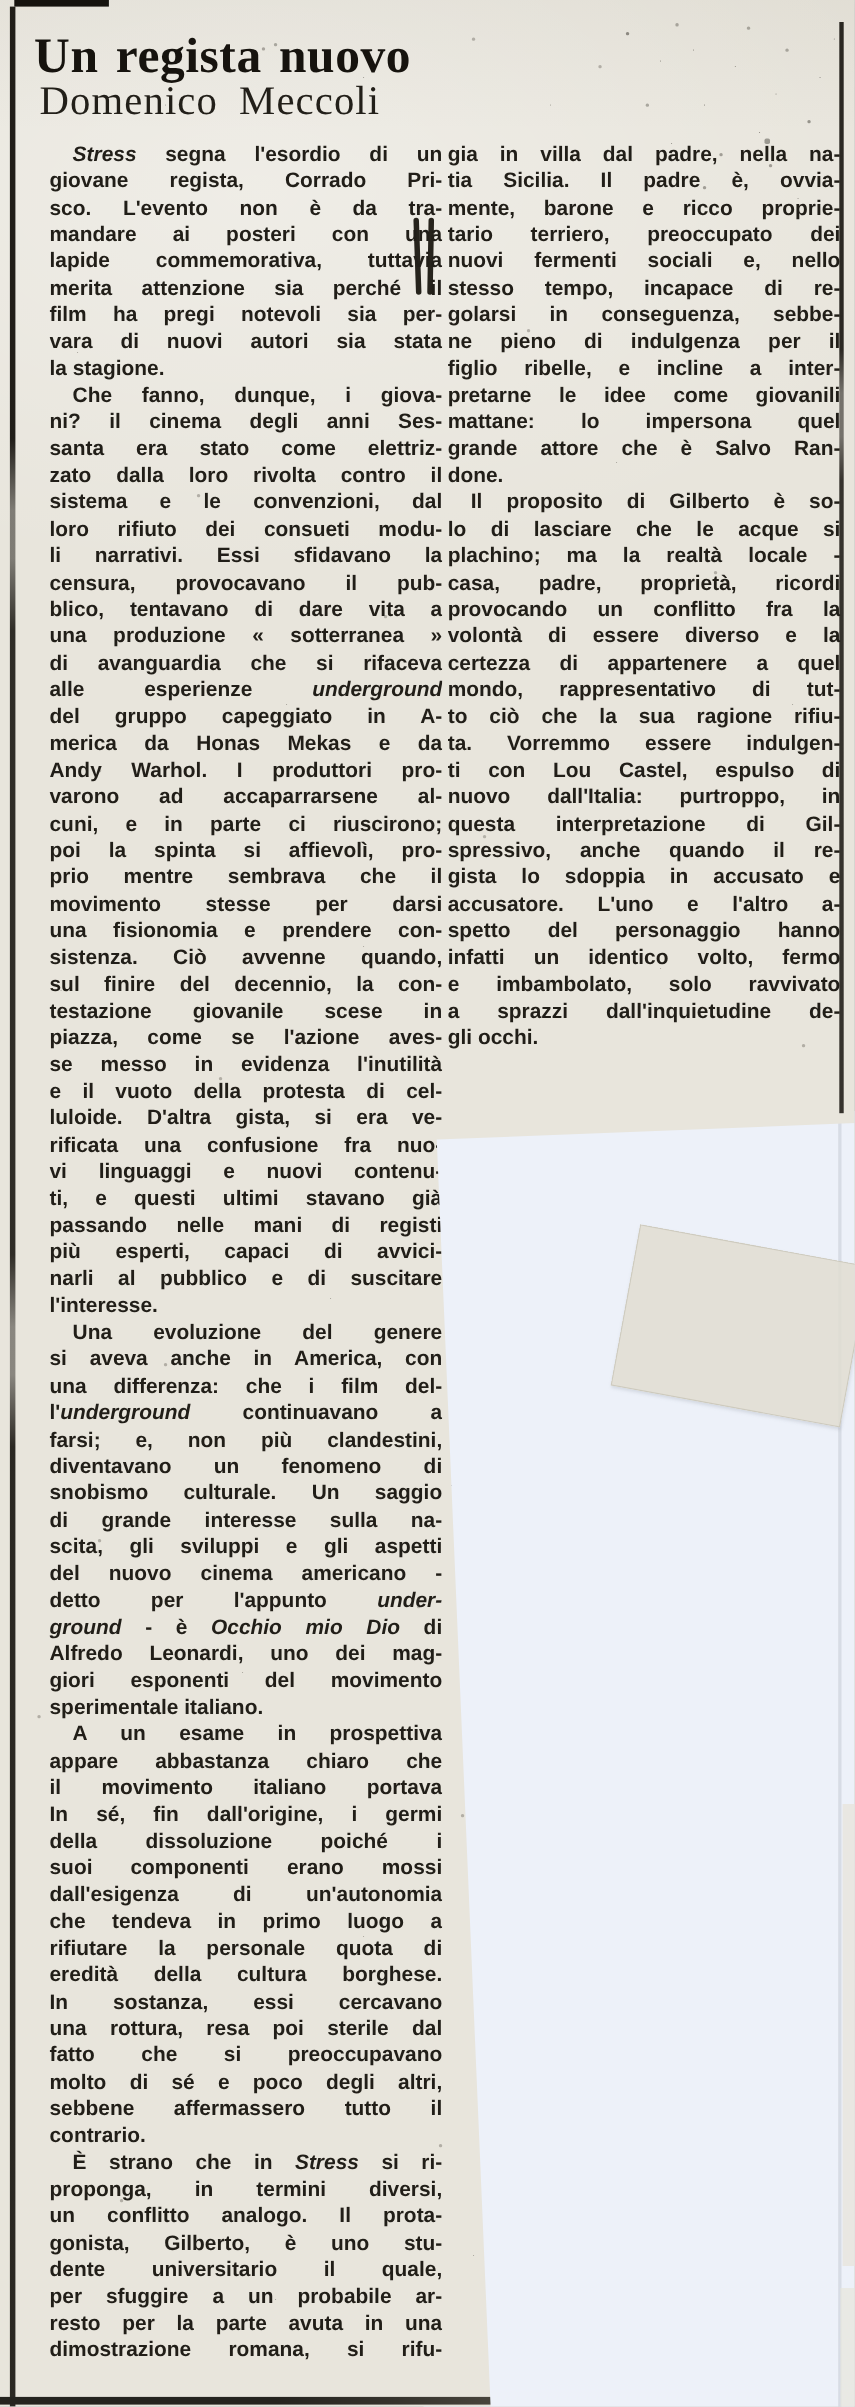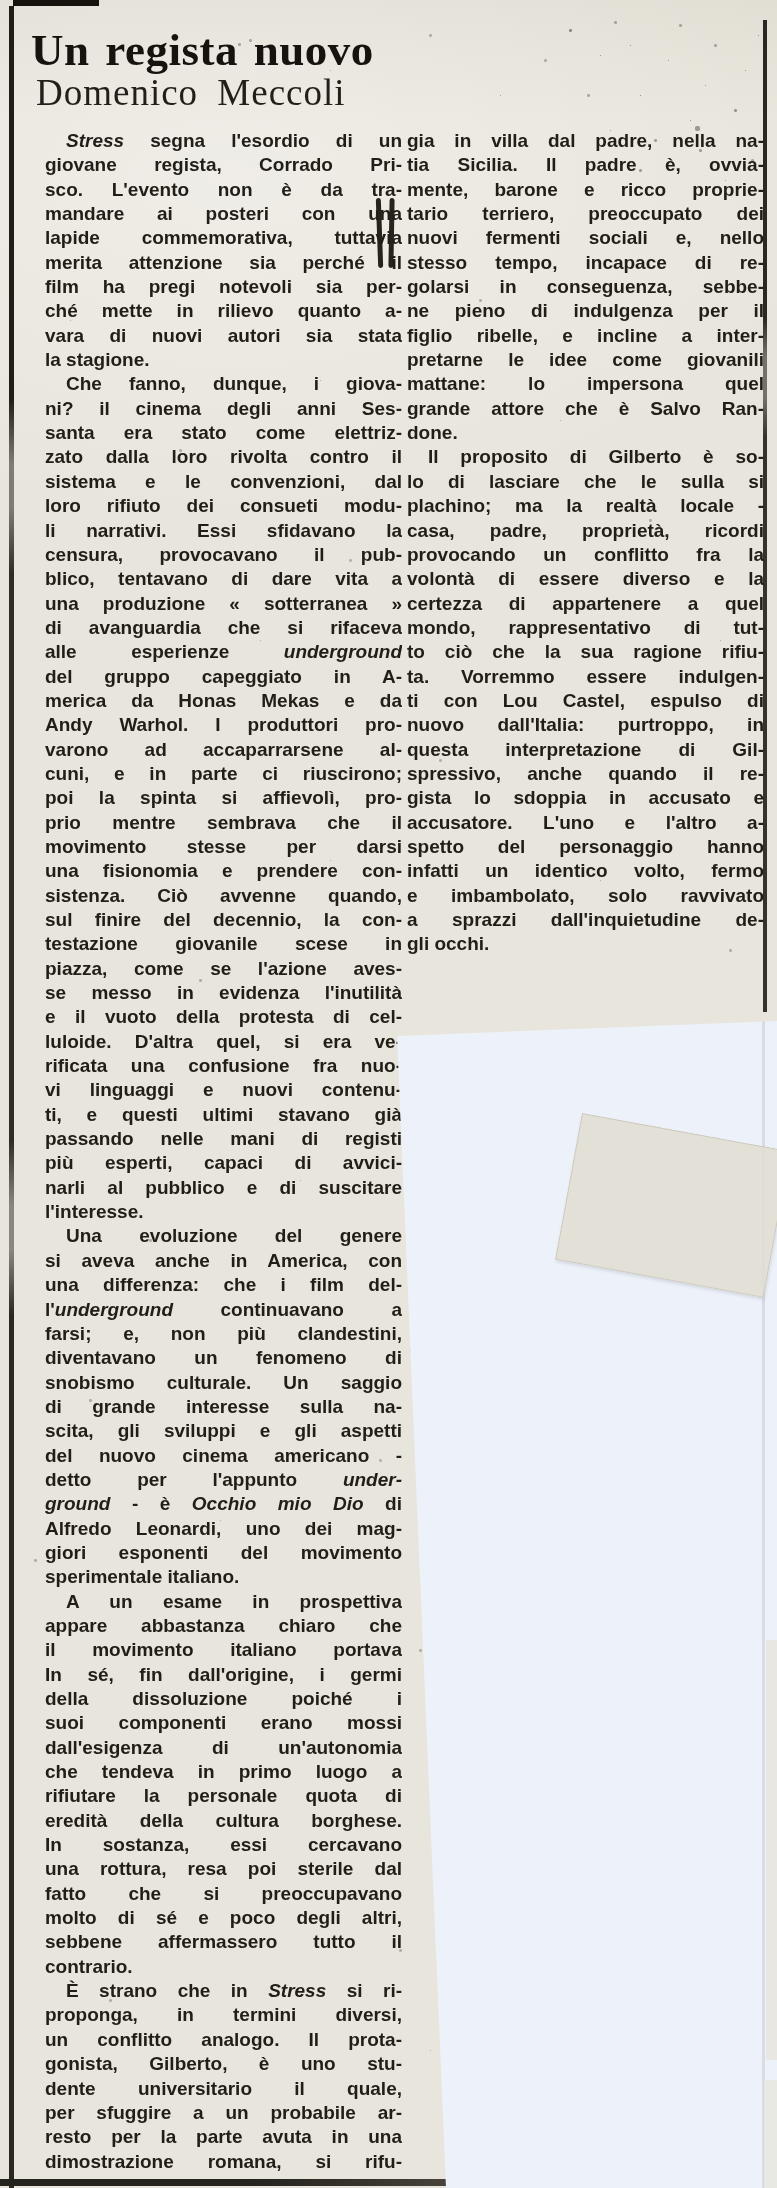--- a/index.html
+++ b/index.html
@@ -155,21 +155,20 @@
     <h2 class="author">Domenico Meccoli</h2>
 
     <div class="col" id="col-left">
         <div class="line indent"><i>Stress</i><span> segna l'esordio di un</span></div>
         <div class="line"><span>giovane regista, Corrado Pri-</span></div>
         <div class="line"><span>sco. L'evento non è da tra-</span></div>
         <div class="line"><span>mandare ai posteri con una</span></div>
         <div class="line"><span>lapide commemorativa, tuttavia</span></div>
         <div class="line"><span>merita attenzione sia perché il</span></div>
         <div class="line"><span>film ha pregi notevoli sia per-</span></div>
-        <div class="line"><span>ché mette in rilievo quanto a-</span></div>
         <div class="line"><span>vara di nuovi autori sia stata</span></div>
         <div class="line end"><span>la stagione.</span></div>
         <div class="line indent"><span>Che fanno, dunque, i giova-</span></div>
         <div class="line"><span>ni? il cinema degli anni Ses-</span></div>
         <div class="line"><span>santa era stato come elettriz-</span></div>
         <div class="line"><span>zato dalla loro rivolta contro il</span></div>
         <div class="line"><span>sistema e le convenzioni, dal</span></div>
         <div class="line"><span>loro rifiuto dei consueti modu-</span></div>
         <div class="line"><span>li narrativi. Essi sfidavano la</span></div>
         <div class="line"><span>censura, provocavano il pub-</span></div>
@@ -185,21 +184,21 @@
         <div class="line"><span>poi la spinta si affievolì, pro-</span></div>
         <div class="line"><span>prio mentre sembrava che il</span></div>
         <div class="line"><span>movimento stesse per darsi</span></div>
         <div class="line"><span>una fisionomia e prendere con-</span></div>
         <div class="line"><span>sistenza. Ciò avvenne quando,</span></div>
         <div class="line"><span>sul finire del decennio, la con-</span></div>
         <div class="line"><span>testazione giovanile scese in</span></div>
         <div class="line"><span>piazza, come se l'azione aves-</span></div>
         <div class="line"><span>se messo in evidenza l'inutilità</span></div>
         <div class="line"><span>e il vuoto della protesta di cel-</span></div>
-        <div class="line"><span>luloide. D'altra quel, si era ve-</span></div>
+        <div class="line"><span>luloide. D'altra gista, si era ve-</span></div>
         <div class="line"><span>rificata una confusione fra nuo-</span></div>
         <div class="line"><span>vi linguaggi e nuovi contenu-</span></div>
         <div class="line"><span>ti, e questi ultimi stavano già</span></div>
         <div class="line"><span>passando nelle mani di registi</span></div>
         <div class="line"><span>più esperti, capaci di avvici-</span></div>
         <div class="line"><span>narli al pubblico e di suscitare</span></div>
         <div class="line end"><span>l'interesse.</span></div>
         <div class="line indent"><span>Una evoluzione del genere</span></div>
         <div class="line"><span>si aveva anche in America, con</span></div>
         <div class="line"><span>una differenza: che i film del-</span></div>
@@ -248,21 +247,21 @@
         <div class="line"><span>nuovi fermenti sociali e, nello</span></div>
         <div class="line"><span>stesso tempo, incapace di re-</span></div>
         <div class="line"><span>golarsi in conseguenza, sebbe-</span></div>
         <div class="line"><span>ne pieno di indulgenza per il</span></div>
         <div class="line"><span>figlio ribelle, e incline a inter-</span></div>
         <div class="line"><span>pretarne le idee come giovanili</span></div>
         <div class="line"><span>mattane: lo impersona quel</span></div>
         <div class="line"><span>grande attore che è Salvo Ran-</span></div>
         <div class="line end"><span>done.</span></div>
         <div class="line indent"><span>Il proposito di Gilberto è so-</span></div>
-        <div class="line"><span>lo di lasciare che le sulla si</span></div>
+        <div class="line"><span>lo di lasciare che le acque si</span></div>
         <div class="line"><span>plachino; ma la realtà locale -</span></div>
         <div class="line"><span>casa, padre, proprietà, ricordi</span></div>
         <div class="line"><span>provocando un conflitto fra la</span></div>
         <div class="line"><span>volontà di essere diverso e la</span></div>
         <div class="line"><span>certezza di appartenere a quel</span></div>
         <div class="line"><span>mondo, rappresentativo di tut-</span></div>
         <div class="line"><span>to ciò che la sua ragione rifiu-</span></div>
         <div class="line"><span>ta. Vorremmo essere indulgen-</span></div>
         <div class="line"><span>ti con Lou Castel, espulso di</span></div>
         <div class="line"><span>nuovo dall'Italia: purtroppo, in</span></div>

